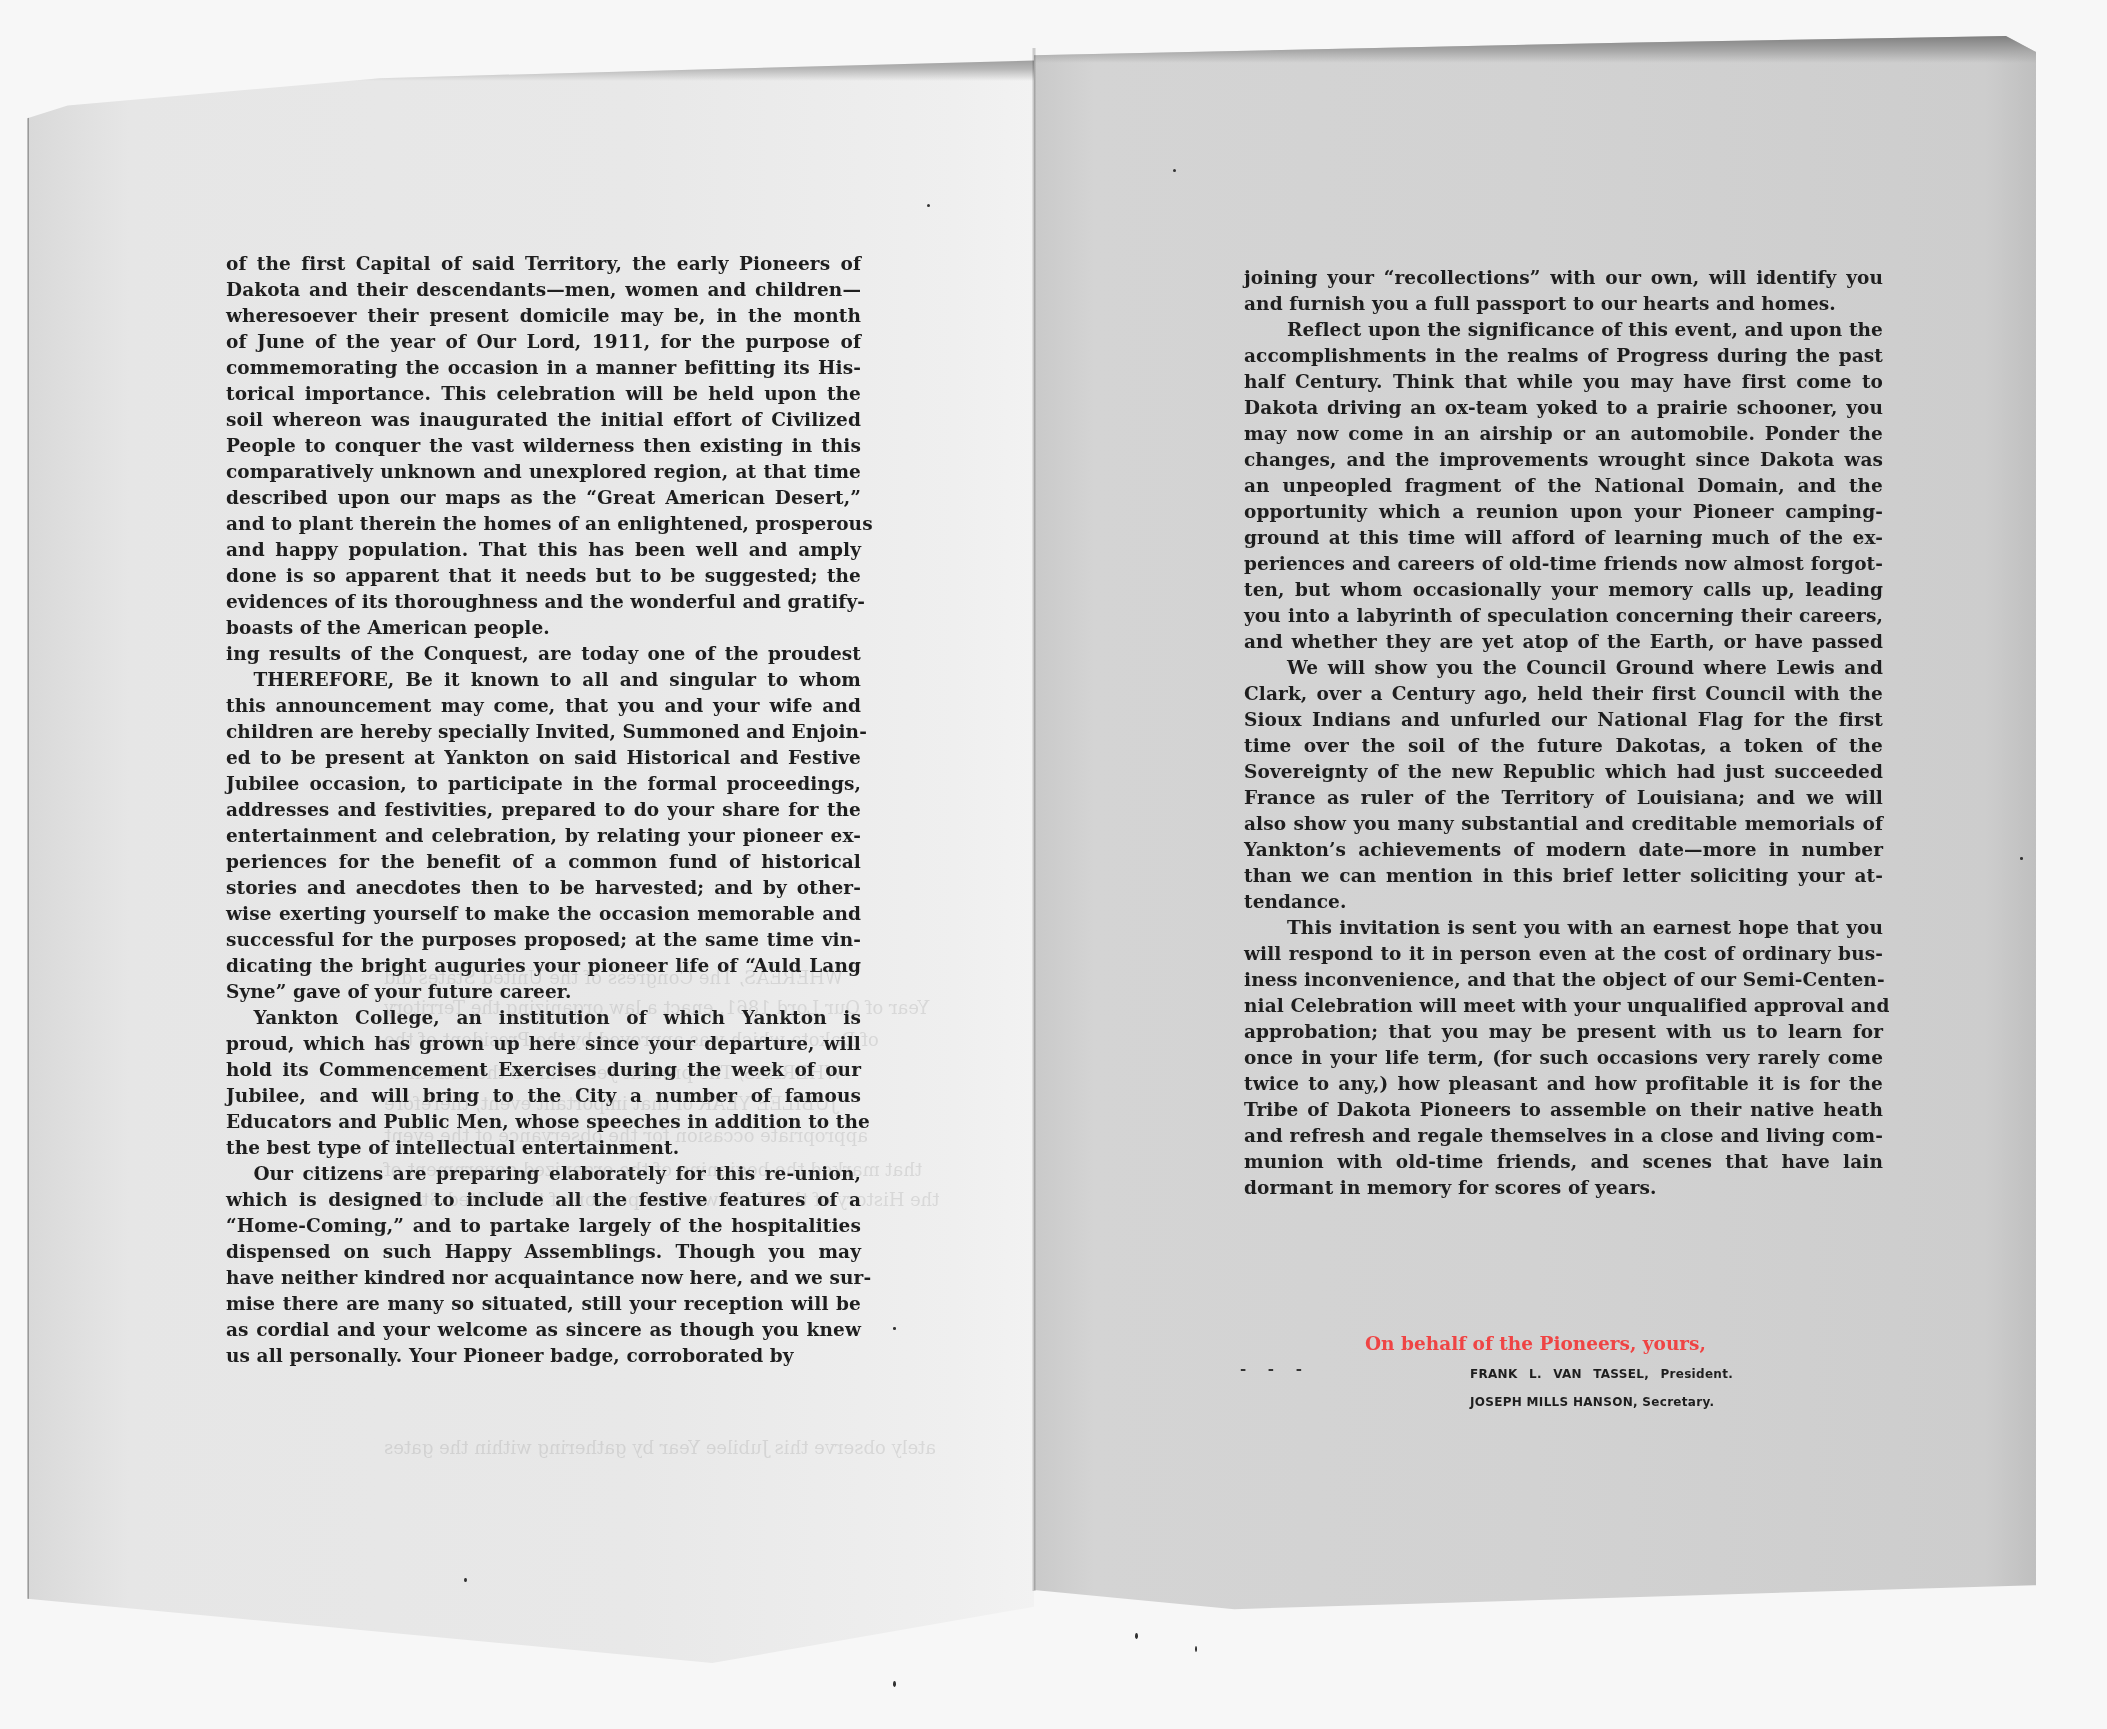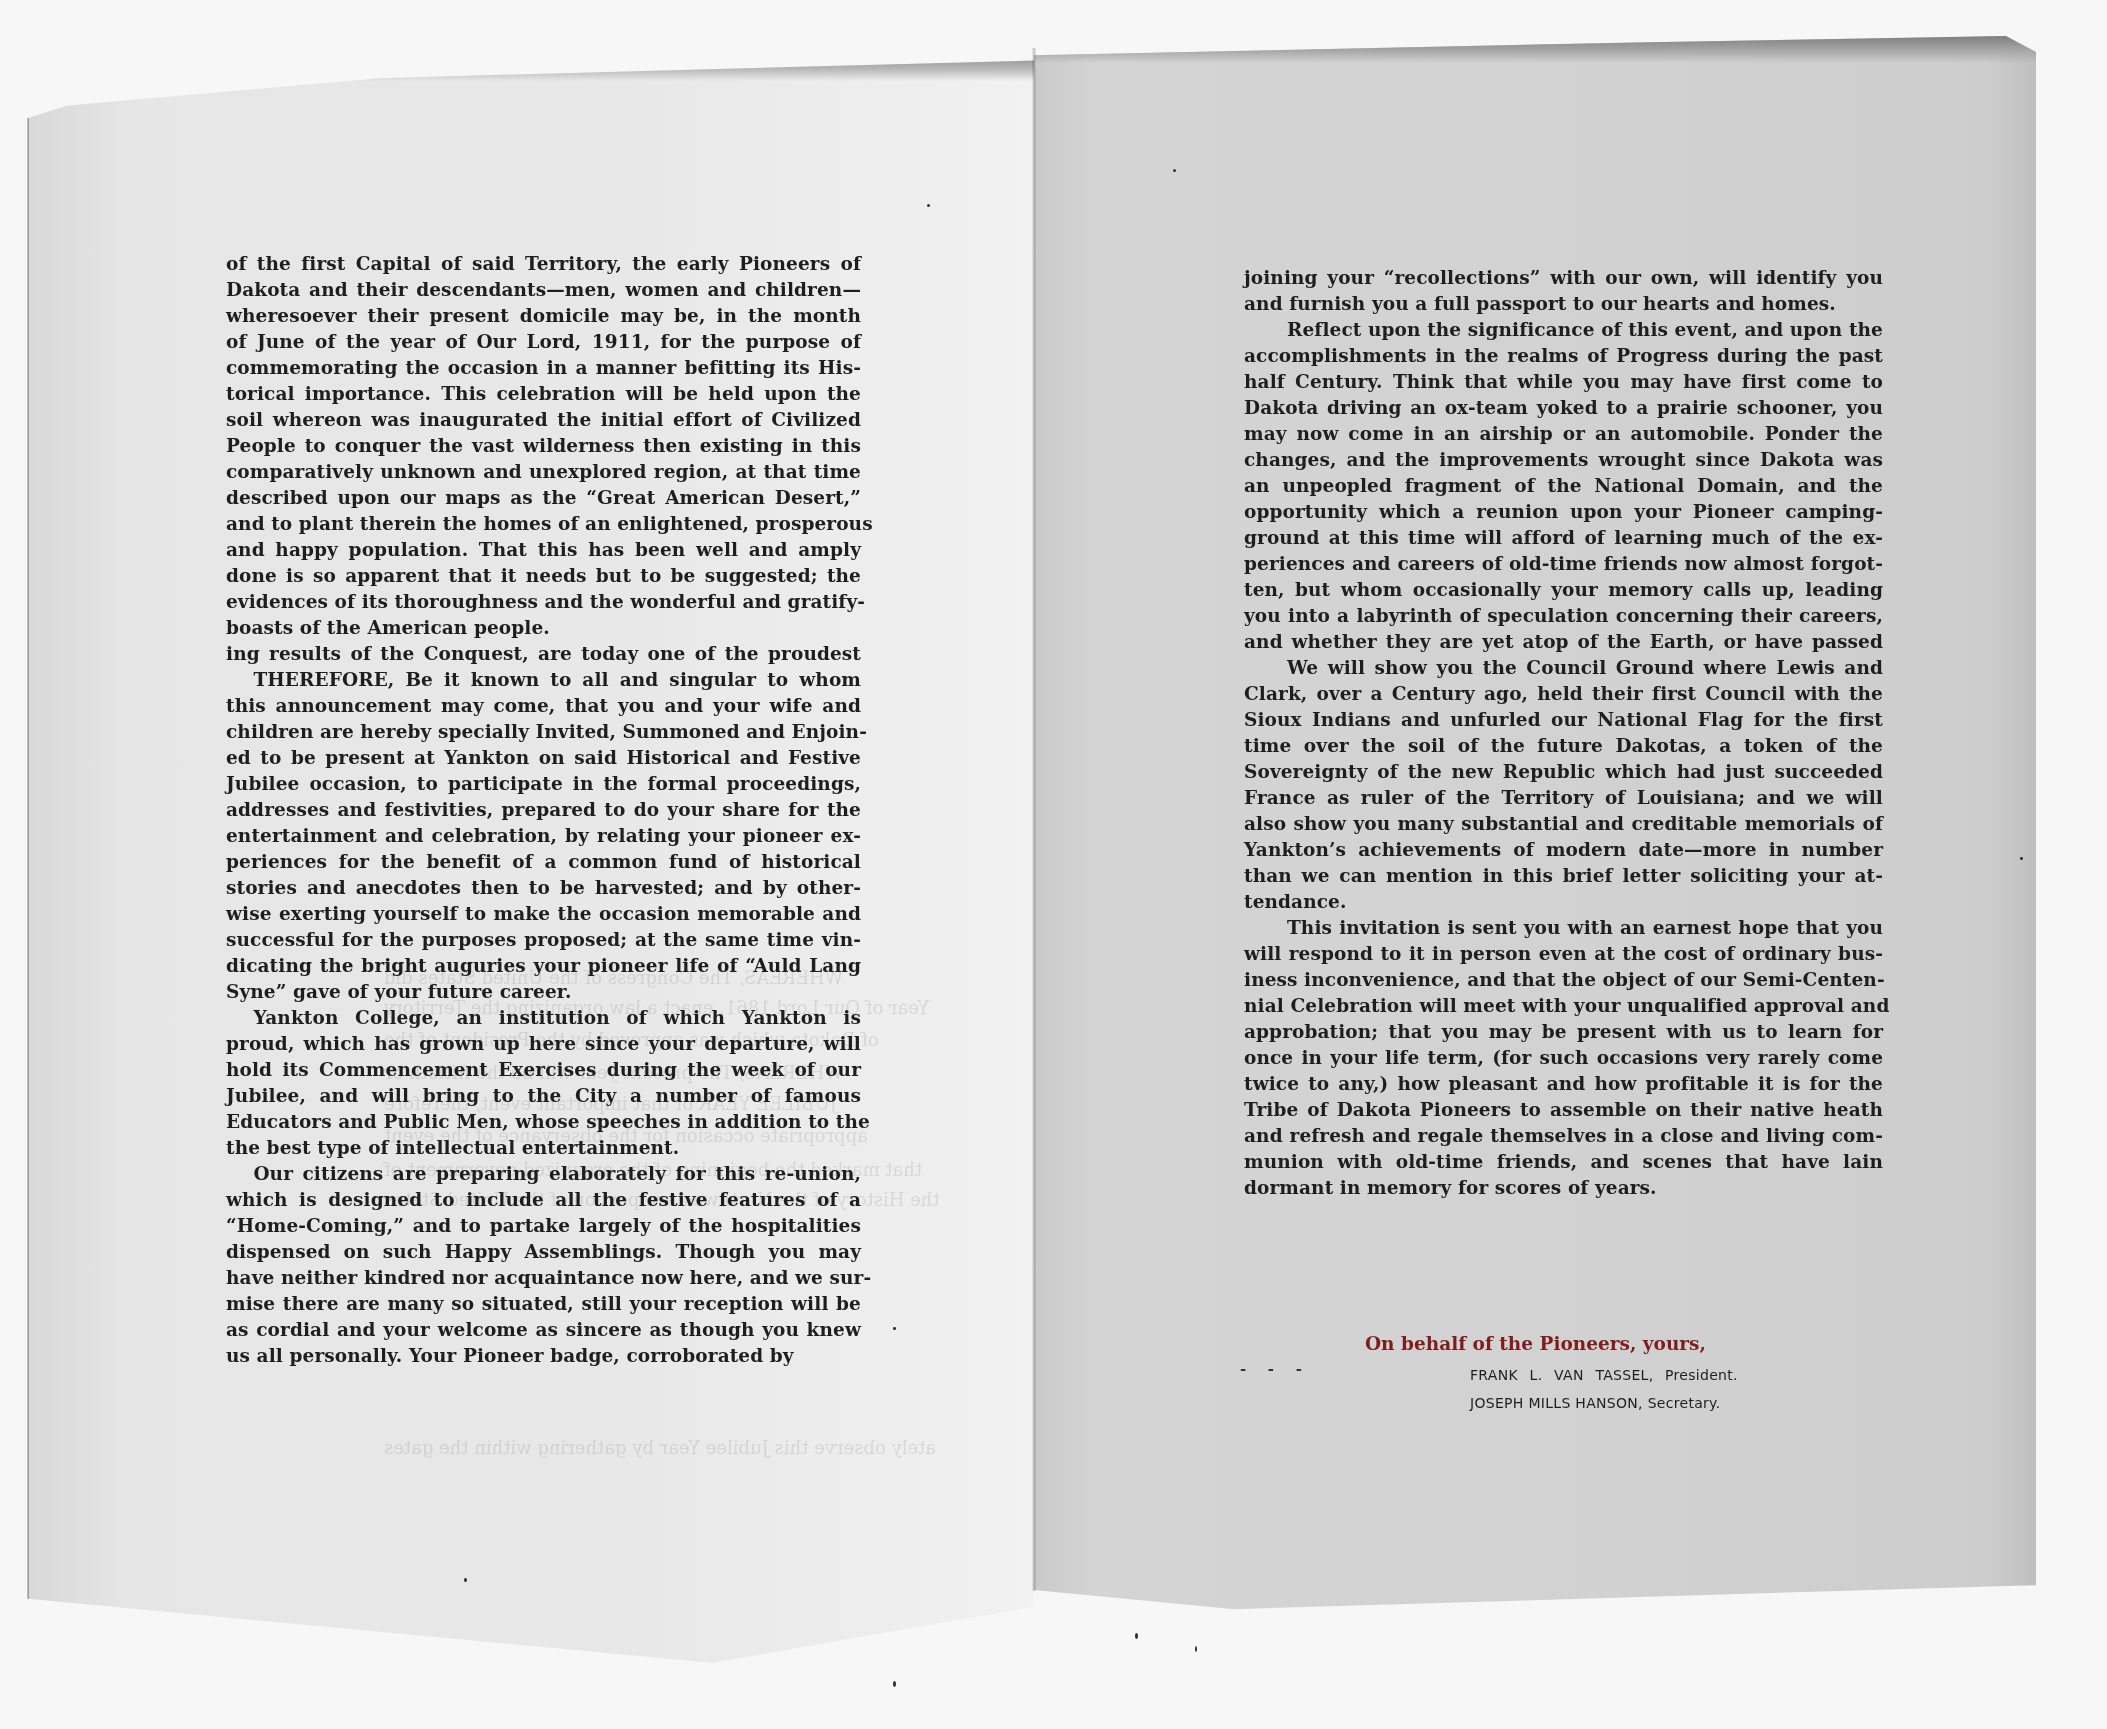--- a/index.html
+++ b/index.html
@@ -44,25 +44,25 @@
     text-align: justify;
     letter-spacing: 0.1px;
   }
   #left-text { left: 226px; top: 251px; width: 635px; }
   #right-text { left: 1244px; top: 265px; width: 639px; }
   .para { margin: 0; text-indent: 0; }
   .line { display: block; text-align: justify; text-align-last: justify; white-space: nowrap; }
   .line.last { text-align-last: left; }
   .closing {
     position: absolute; left: 1365px; top: 1333px;
-    font-weight: bold; font-size: 18.5px; color: #7f1d1d; white-space: nowrap;
+    font-weight: bold; font-size: 18.5px; color: #ef4444; white-space: nowrap;
   }
   .sig {
     position: absolute; font-family: "DejaVu Sans", "Liberation Sans", sans-serif;
-    font-weight: normal; font-size: 14px; color: #1e1e1e; white-space: nowrap; letter-spacing: 0.3px;
+    font-weight: bold; font-size: 12px; color: #1e1e1e; white-space: nowrap; letter-spacing: 0.3px;
   }
   #sig-president { left: 1470px; top: 1367px; word-spacing: 6.9px; }
   #sig-secretary { left: 1470px; top: 1395px; }
   .speck { position: absolute; background: #333; border-radius: 50%; }
   .bleed {
     position: absolute; color: rgba(60,60,60,0.12); font-size: 18px;
     transform: scaleX(-1); white-space: nowrap; font-weight: normal;
   }
   .marks { position: absolute; left: 1240px; top: 1360px; color: #333; font-size: 15px; font-weight: bold; letter-spacing: 8.2px; }
 </style>

